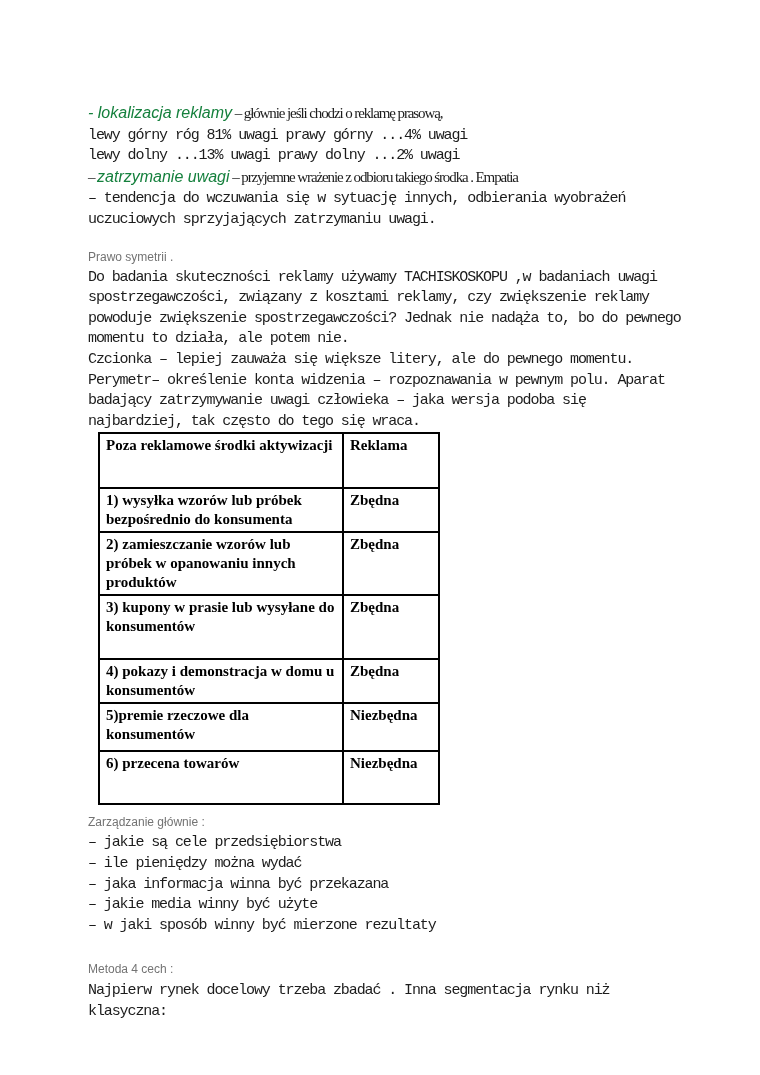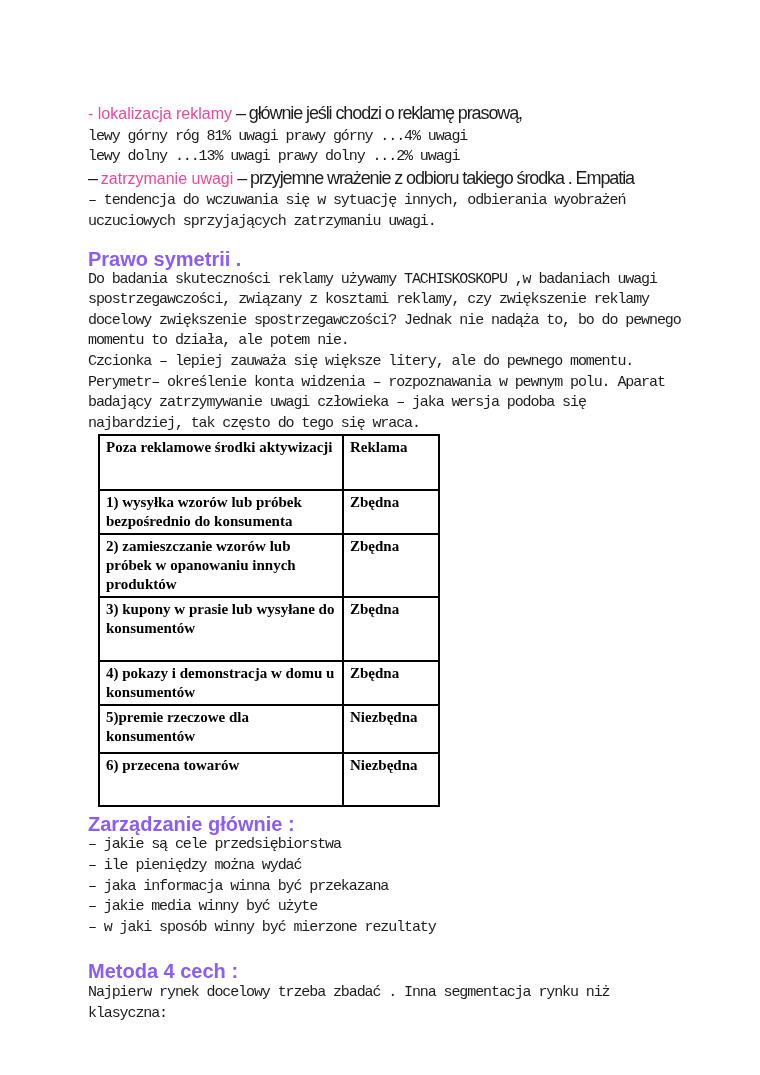--- a/index.html
+++ b/index.html
@@ -24,37 +24,38 @@
   
   .mono-line {
     font-family: "Liberation Mono", "DejaVu Sans Mono", monospace;
     font-size: 15px;
     letter-spacing: -1.1px;
     line-height: 20.6px;
     white-space: pre;
     color: #1c1c1c;
   }
   .mono {
-    font-family: Liberation Sans, sans-serif;
-    font-size: 18px;
+    font-family: Liberation Serif, serif;
+    font-size: 15px;
     letter-spacing: -1.1px;
     color: #1c1c1c;
   }
   .term-italic {
     font-family: "Liberation Sans", sans-serif;
+    font-style: italic;
     font-size: 16px;
     letter-spacing: 0;
-    color: #ec4899;
+    color: #15803d;
   }
   .heading {
     font-family: "Liberation Sans", sans-serif;
-    font-weight: bold;
-    font-size: 20px;
+    font-weight: normal;
+    font-size: 12px;
     line-height: 20px;
-    color: #8b5cf6;
+    color: #737373;
     white-space: pre;
   }
   .heading-symmetry { margin-top: 16px; margin-bottom: 1px; }
   .heading-management { margin-top: 7px; margin-bottom: 1px; }
   .heading-method { margin-top: 23px; margin-bottom: 2px; }
 
   
   table.activation {
     border-collapse: collapse;
     margin-left: 10px;
@@ -94,21 +95,21 @@
       <div class="mono-line">lewy dolny ...13% uwagi prawy dolny ...2% uwagi</div>
       <div class="mono-line"><span class="mono">– </span><span class="term-italic">zatrzymanie uwagi</span><span class="mono"> – przyjemne wrażenie z odbioru takiego środka . Empatia</span></div>
       <div class="mono-line">– tendencja do wczuwania się w sytuację innych, odbierania wyobrażeń</div>
       <div class="mono-line">uczuciowych sprzyjających zatrzymaniu uwagi.</div>
     </div>
 
     <div class="heading heading-symmetry">Prawo symetrii .</div>
     <div>
       <div class="mono-line">Do badania skuteczności reklamy używamy TACHISKOSKOPU ,w badaniach uwagi</div>
       <div class="mono-line">spostrzegawczości, związany z kosztami reklamy, czy zwiększenie reklamy</div>
-      <div class="mono-line">docelowy zwiększenie spostrzegawczości? Jednak nie nadąża to, bo do pewnego</div>
+      <div class="mono-line">powoduje zwiększenie spostrzegawczości? Jednak nie nadąża to, bo do pewnego</div>
       <div class="mono-line">momentu to działa, ale potem nie.</div>
       <div class="mono-line">Czcionka – lepiej zauważa się większe litery, ale do pewnego momentu.</div>
       <div class="mono-line">Perymetr– określenie konta widzenia – rozpoznawania w pewnym polu. Aparat</div>
       <div class="mono-line">badający zatrzymywanie uwagi człowieka – jaka wersja podoba się</div>
       <div class="mono-line">najbardziej, tak często do tego się wraca.</div>
     </div>
 
     <table class="activation">
       <colgroup>
           <col class="c1">

